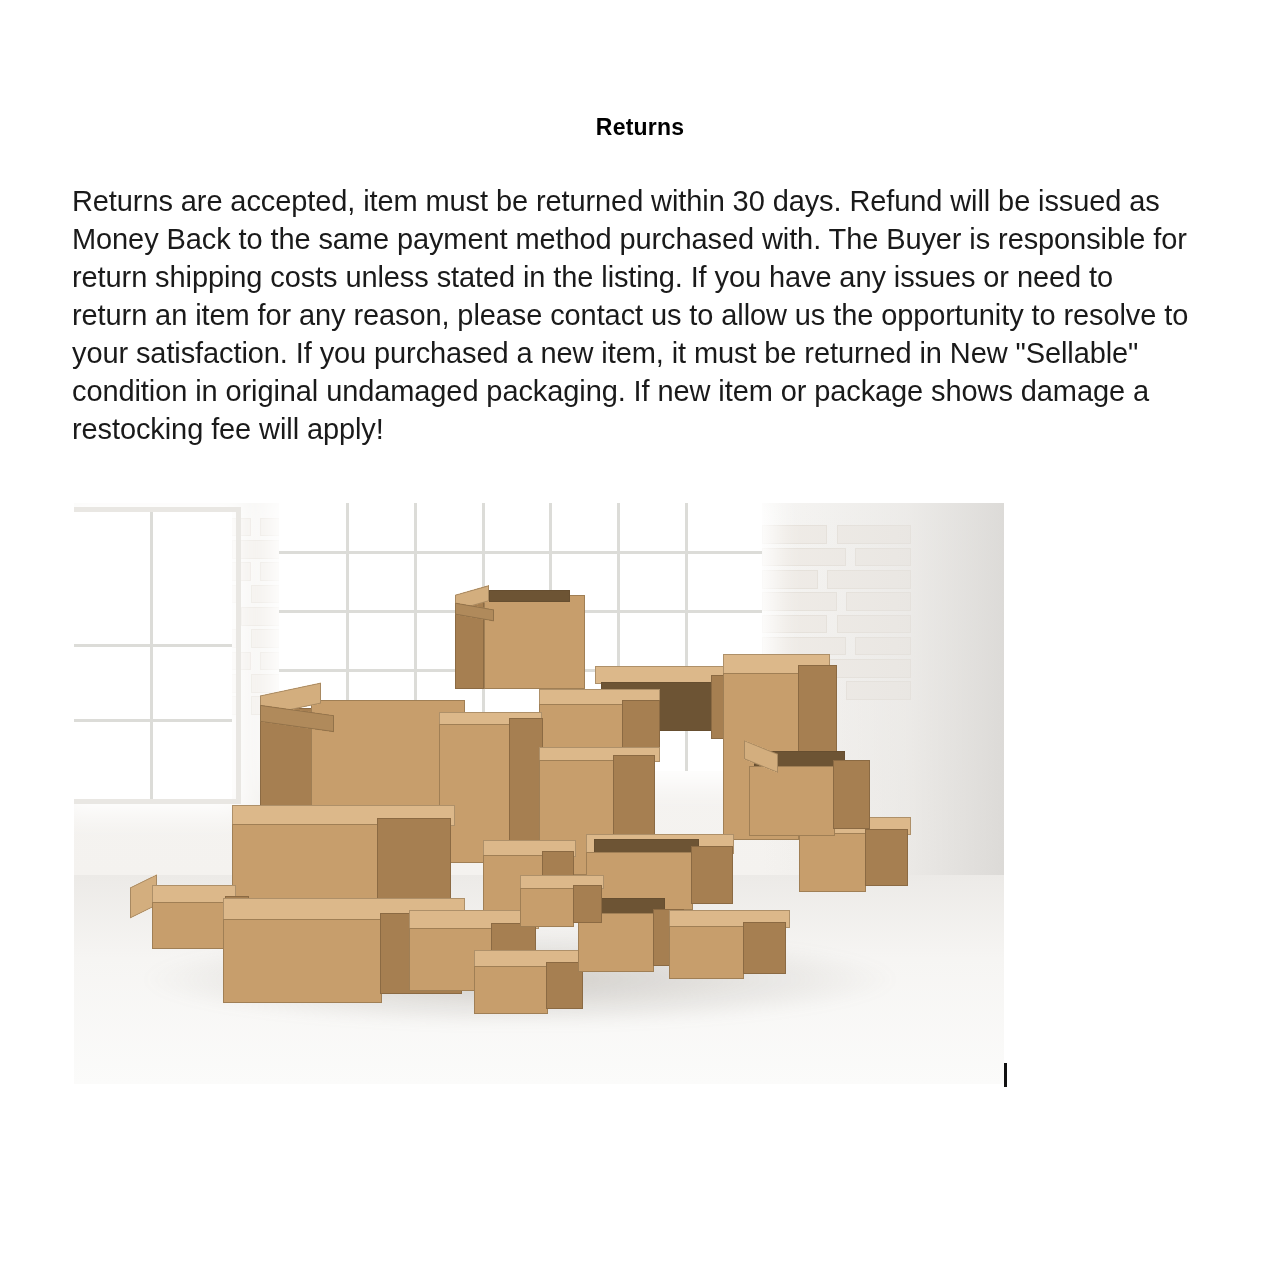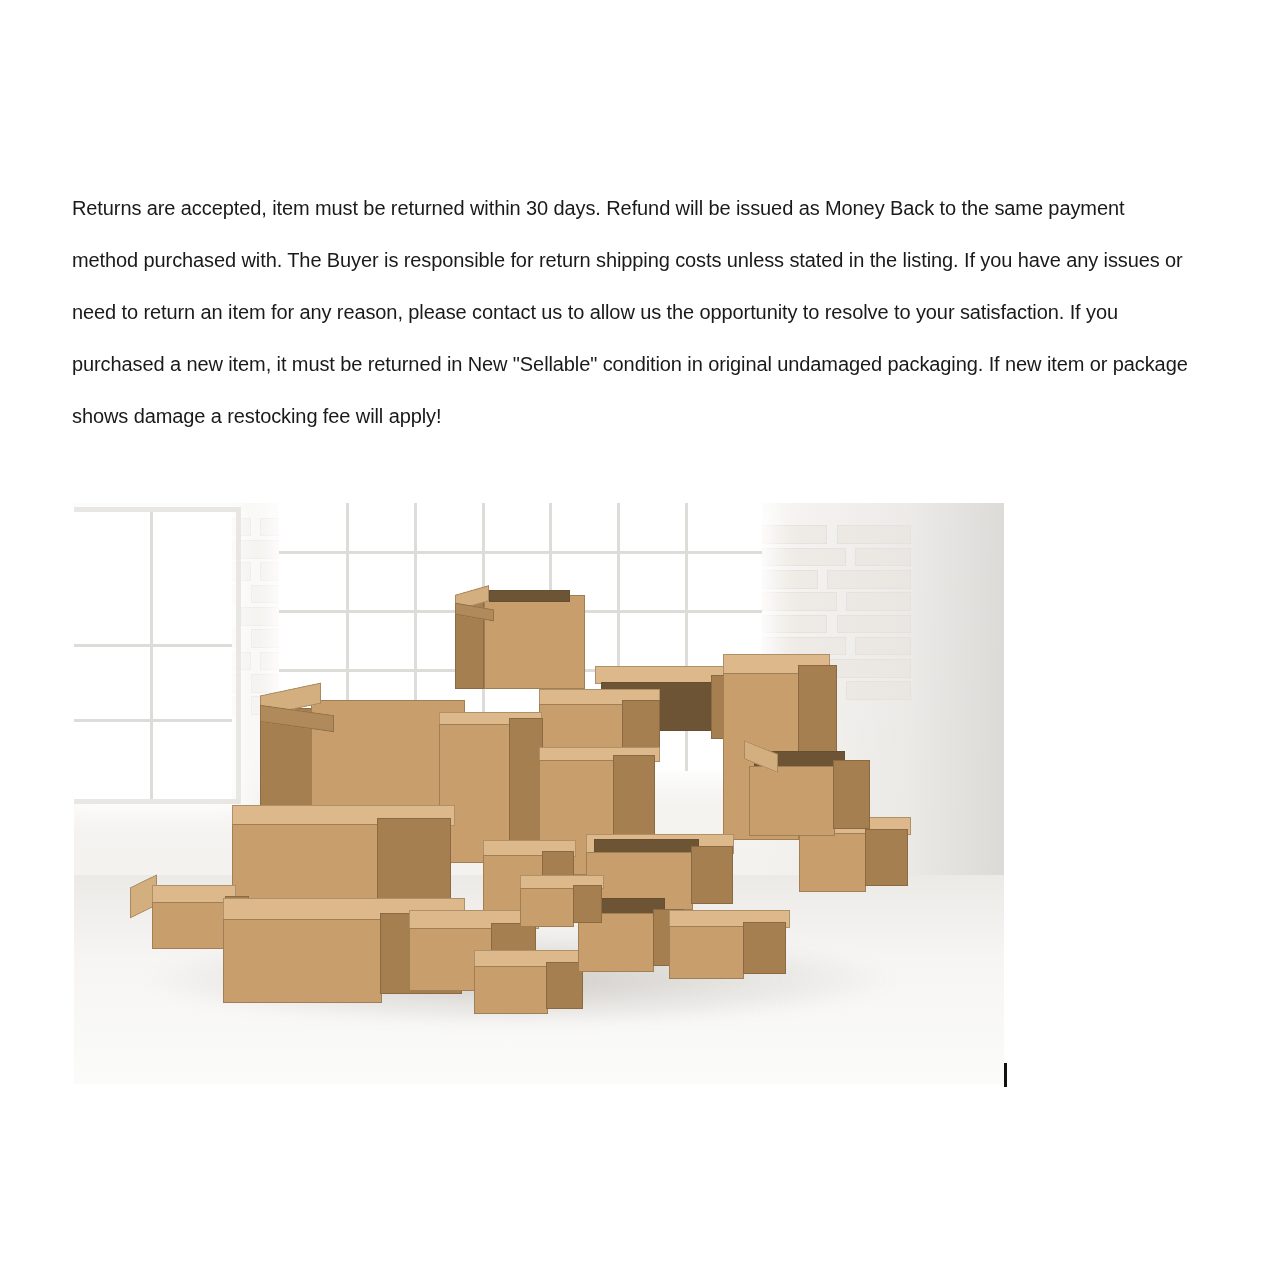--- a/index.html
+++ b/index.html
@@ -27,22 +27,22 @@
     font-size: 23px;
     font-weight: bold;
     color: #000000;
     letter-spacing: 0.2px;
   }
   .returns-body {
     position: absolute;
     top: 182px;
     left: 72px;
     width: 1118px;
-    font-size: 20px;
-    line-height: 52px;
+    font-size: 29px;
+    line-height: 38px;
     color: #1a1a1a;
     text-align: left;
     letter-spacing: -0.1px;
   }
   
   .photo {
     position: absolute;
     left: 74px;
     top: 503px;
     width: 930px;
@@ -119,20 +119,21 @@
     width: 3px;
     height: 24px;
     background: #111111;
   }
 </style>
 </head>
 <body>
 
 <div class="page">
 
+  <div class="doc-title">Returns</div>
 
   <div class="returns-body">Returns are accepted, item must be returned within 30 days. Refund will be issued as Money Back to the same payment method purchased with. The Buyer is responsible for return shipping costs unless stated in the listing. If you have any issues or need to return an item for any reason, please contact us to allow us the opportunity to resolve to your satisfaction. If you purchased a new item, it must be returned in New "Sellable" condition in original undamaged packaging. If new item or package shows damage a restocking fee will apply!</div>
 
   <div class="photo">
     <div class="room">
 
       <div class="wall">
 
         <div class="brick" style="left:2%;top:4%;width:7%;height:5%"></div>
         <div class="brick" style="left:10%;top:4%;width:9%;height:5%"></div>

